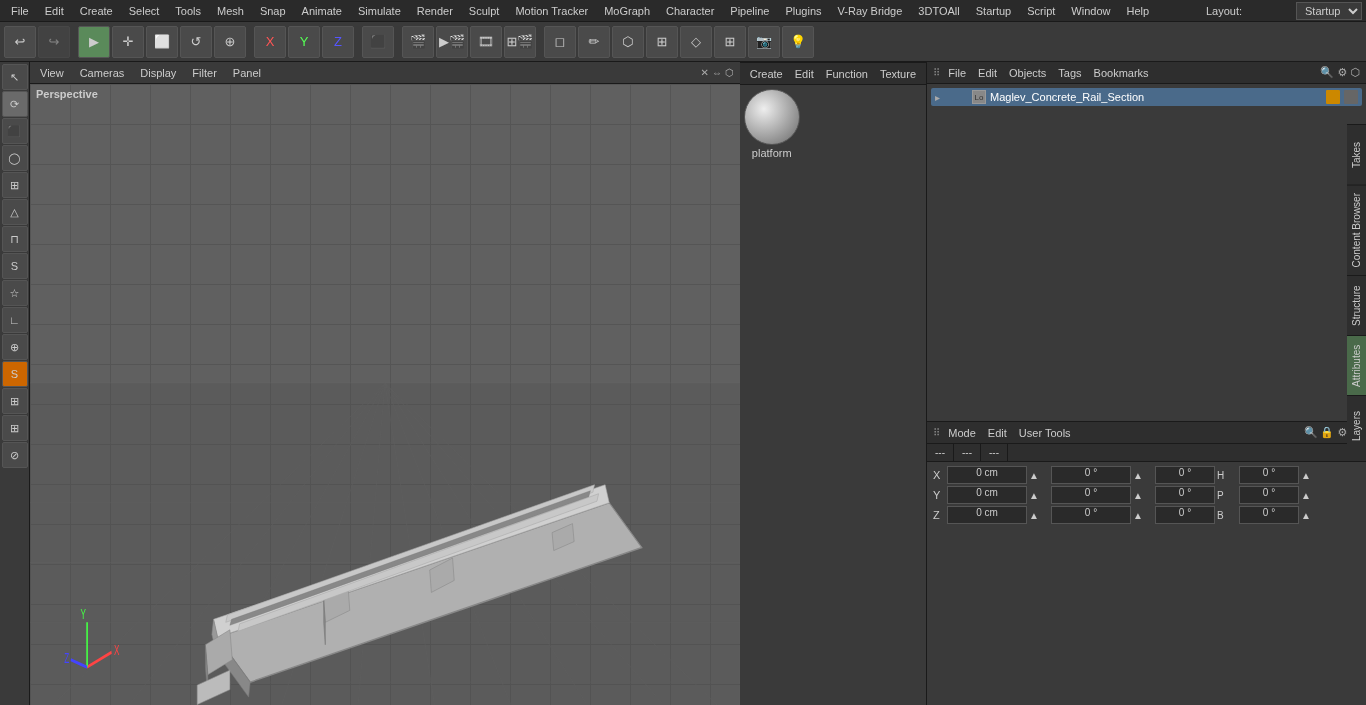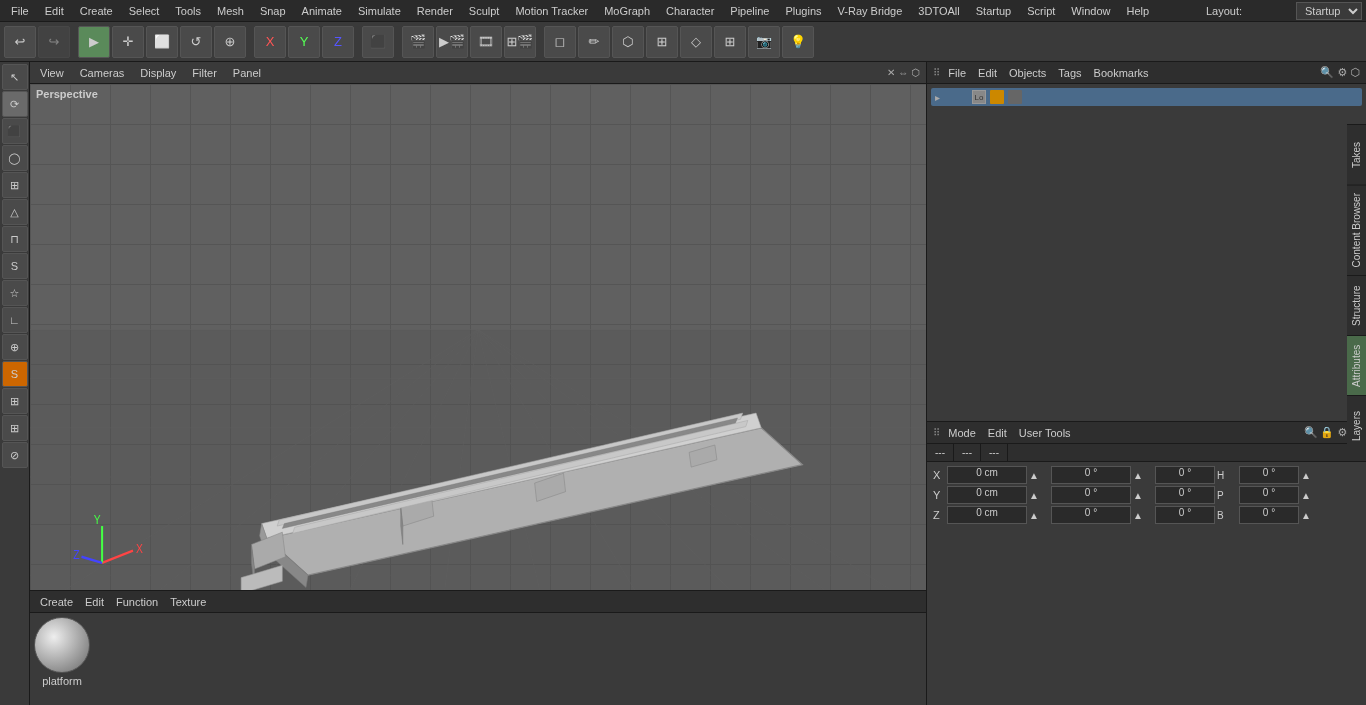--- a/index.html
+++ b/index.html
@@ -41,21 +41,21 @@
       display: flex; flex-direction: column; align-items: center; padding: 2px 0; gap: 1px;
     }
     .lt-btn {
       width: 26px; height: 26px; background: #4a4a4a; border: 1px solid #555;
       color: #ccc; display: flex; align-items: center; justify-content: center;
       cursor: pointer; font-size: 11px; border-radius: 2px;
     }
 
     
     #viewport-area {
-      flex: 1; display: flex; flex-direction: column;
+      flex: 1; display: flex; 
     }
 
     
     #viewport {
       flex: 1; background: #5a5a5a; position: relative; overflow: hidden;
     }
     #viewport-header {
       display: flex; align-items: center; background: #3a3a3a; height: 22px;
       padding: 0 6px; gap: 8px; border-bottom: 1px solid #1a1a1a;
     }
@@ -381,20 +381,21 @@
         <div class="obj-icons">
           <span class="obj-icon">🔍</span>
           <span class="obj-icon">⚙</span>
           <span class="obj-icon">⬡</span>
         </div>
       </div>
       <div id="objects-content">
         <div id="object-row">
           <span class="obj-expand">▸</span>
           <div class="obj-icon-cube">Lo</div>
+          <span class="obj-name">Maglev_Concrete_Rail_Section</span>
           <div class="obj-tag"></div>
           <div class="obj-tag2"></div>
         </div>
       </div>
     </div>
 
     <div id="attributes-panel">
       <div id="attr-header">
         <span style="color:#888; font-size:10px;">⠿</span>
         <span class="attr-menu">Mode</span>

